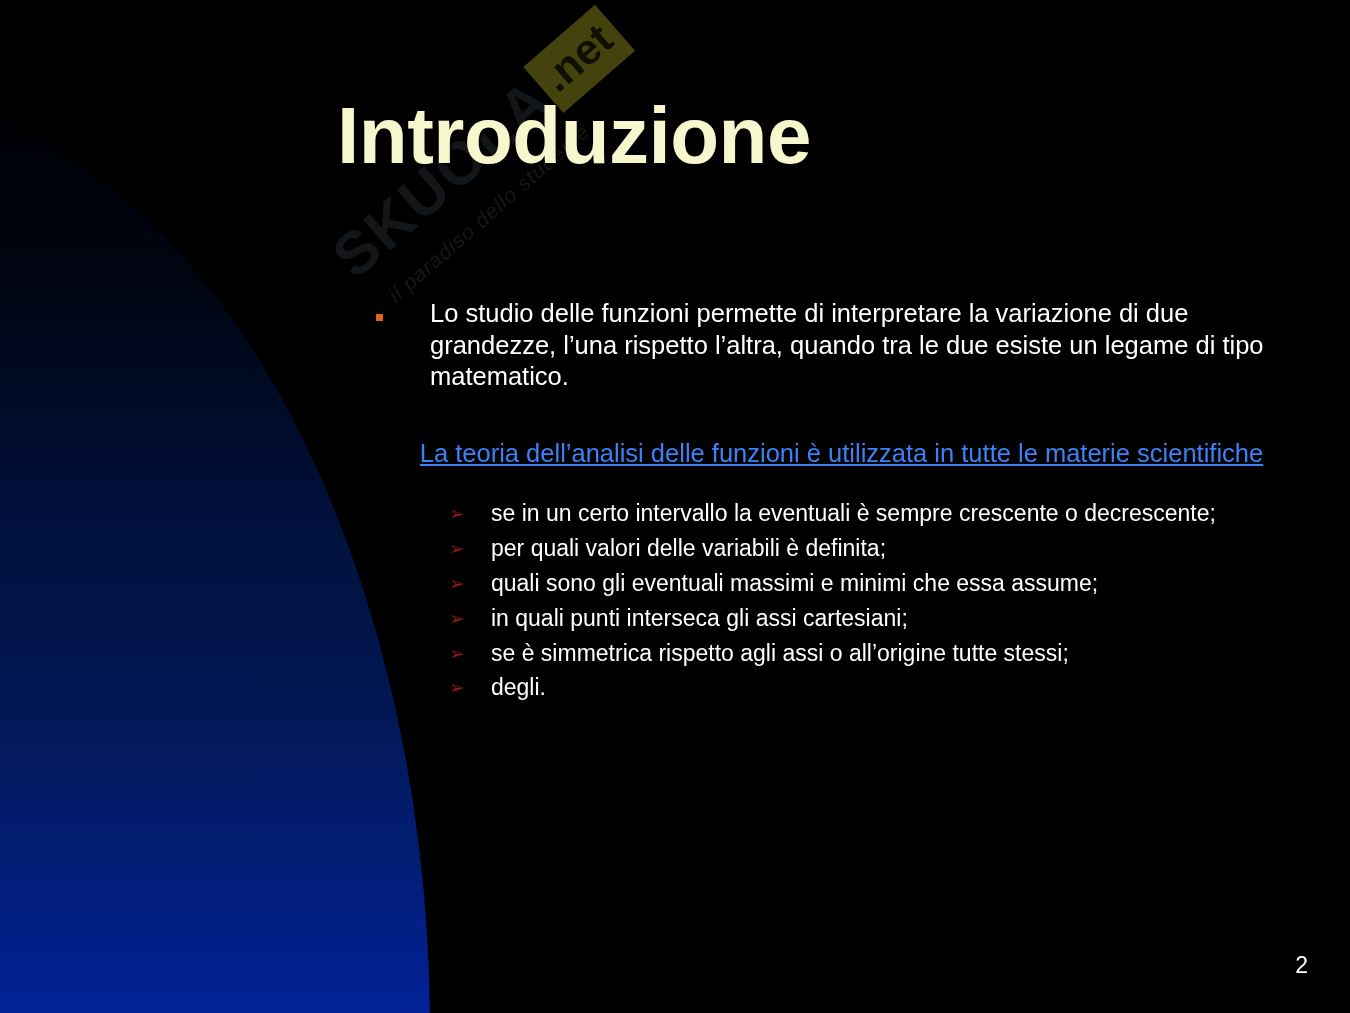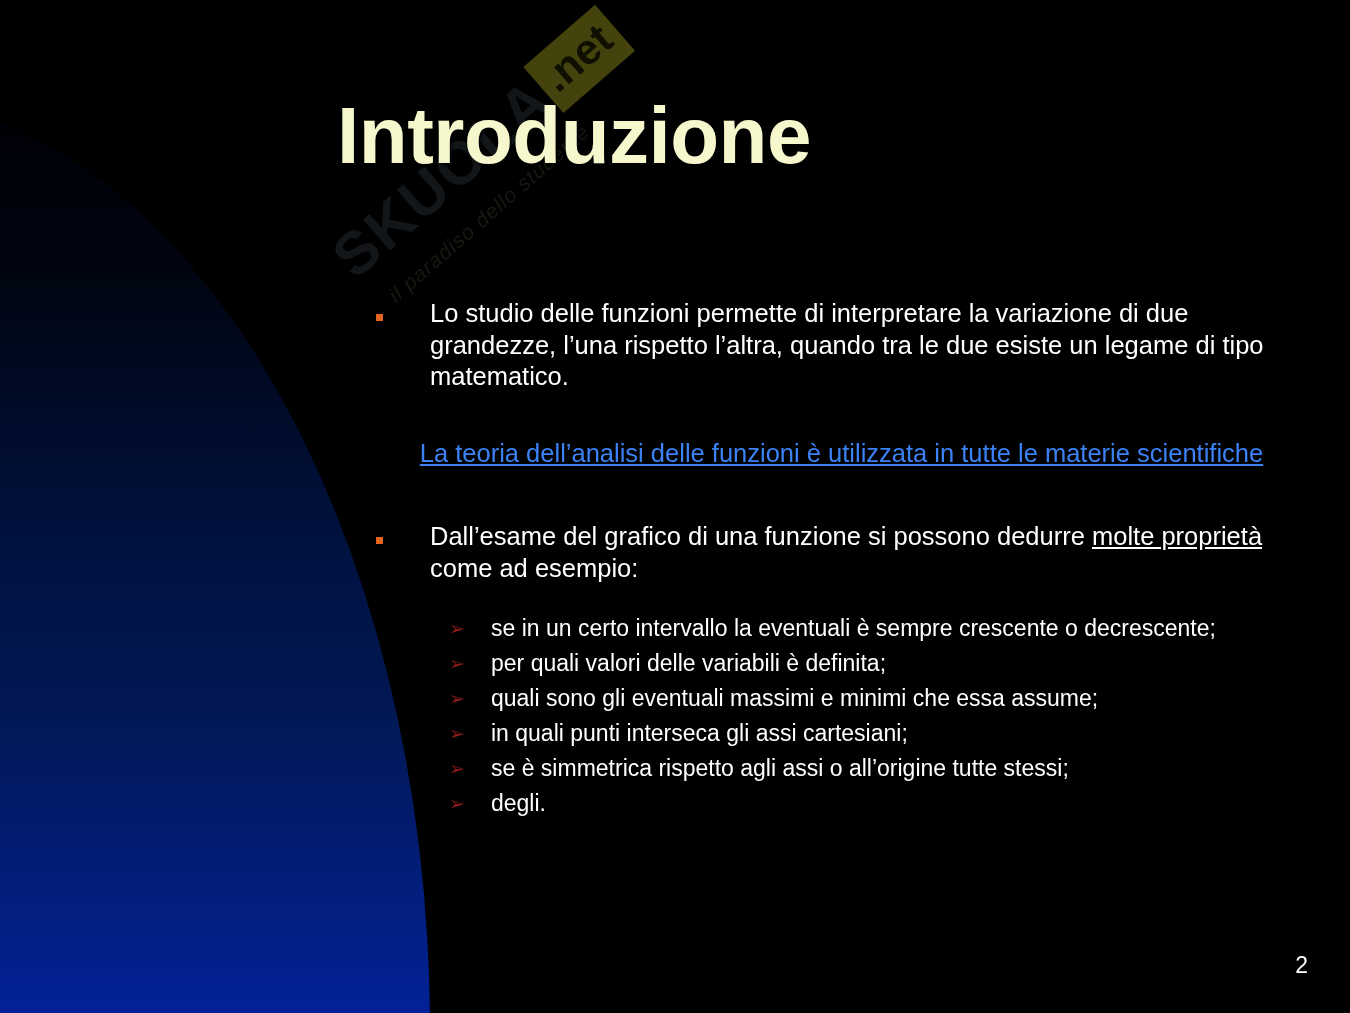--- a/index.html
+++ b/index.html
@@ -203,49 +203,45 @@
 
   <div id="body-block">
 
     <div class="bullet-row">
       <span class="sq-bullet"></span>
       <div class="bullet-text">Lo studio delle funzioni permette di interpretare la variazione di due grandezze, l’una rispetto l’altra, quando tra le due esiste un legame di tipo matematico.</div>
     </div>
 
     <div id="highlight">La teoria dell’analisi delle funzioni è utilizzata in tutte le materie scientifiche</div>
 
-    <div id="bullet2-wrap" class="bullet-row">
-      <span class="sq-bullet"></span>
-      <div class="bullet-text"><span>Dall’esame del grafico di una funzione si possono dedurre </span><u>molte proprietà</u><span> come ad esempio:</span></div>
+
+    <div id="sub-list">
+      <div class="sub-row">
+        <span class="arrow-bullet">➢</span>
+        <div class="sub-text">se in un certo intervallo la eventuali è sempre crescente o decrescente;</div>
+      </div>
+      <div class="sub-row">
+        <span class="arrow-bullet">➢</span>
+        <div class="sub-text">per quali valori delle variabili è definita;</div>
+      </div>
+      <div class="sub-row">
+        <span class="arrow-bullet">➢</span>
+        <div class="sub-text">quali sono gli eventuali massimi e minimi che essa assume;</div>
+      </div>
+      <div class="sub-row">
+        <span class="arrow-bullet">➢</span>
+        <div class="sub-text">in quali punti interseca gli assi cartesiani;</div>
+      </div>
+      <div class="sub-row">
+        <span class="arrow-bullet">➢</span>
+        <div class="sub-text">se è simmetrica rispetto agli assi o all’origine tutte stessi;</div>
+      </div>
+      <div class="sub-row">
+        <span class="arrow-bullet">➢</span>
+        <div class="sub-text">degli.</div>
+      </div>
     </div>
 
-    <div id="sub-list">
-      <div class="sub-row">
-        <span class="arrow-bullet">➢</span>
-        <div class="sub-text">se in un certo intervallo la eventuali è sempre crescente o decrescente;</div>
-      </div>
-      <div class="sub-row">
-        <span class="arrow-bullet">➢</span>
-        <div class="sub-text">per quali valori delle variabili è definita;</div>
-      </div>
-      <div class="sub-row">
-        <span class="arrow-bullet">➢</span>
-        <div class="sub-text">quali sono gli eventuali massimi e minimi che essa assume;</div>
-      </div>
-      <div class="sub-row">
-        <span class="arrow-bullet">➢</span>
-        <div class="sub-text">in quali punti interseca gli assi cartesiani;</div>
-      </div>
-      <div class="sub-row">
-        <span class="arrow-bullet">➢</span>
-        <div class="sub-text">se è simmetrica rispetto agli assi o all’origine tutte stessi;</div>
-      </div>
-      <div class="sub-row">
-        <span class="arrow-bullet">➢</span>
-        <div class="sub-text">degli.</div>
-      </div>
-    </div>
-
   </div>
 
   <div id="page-number">2</div>
 
 </div>
 
 </body></html>

